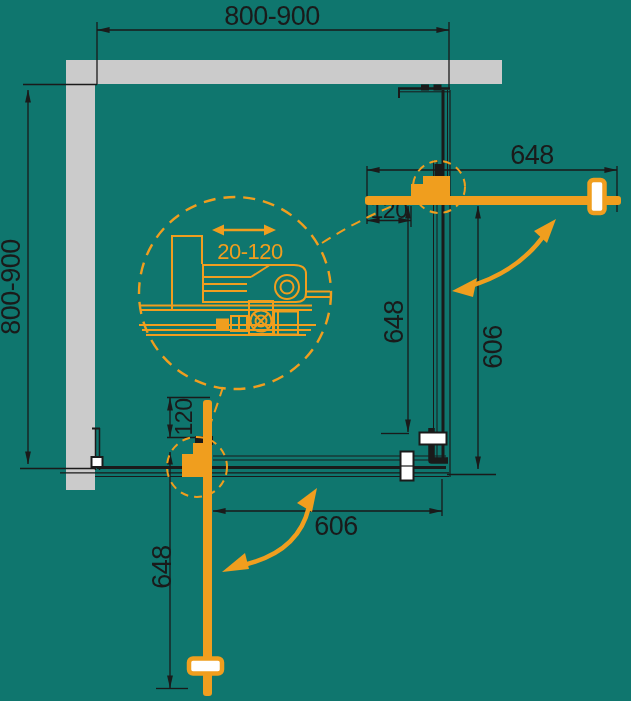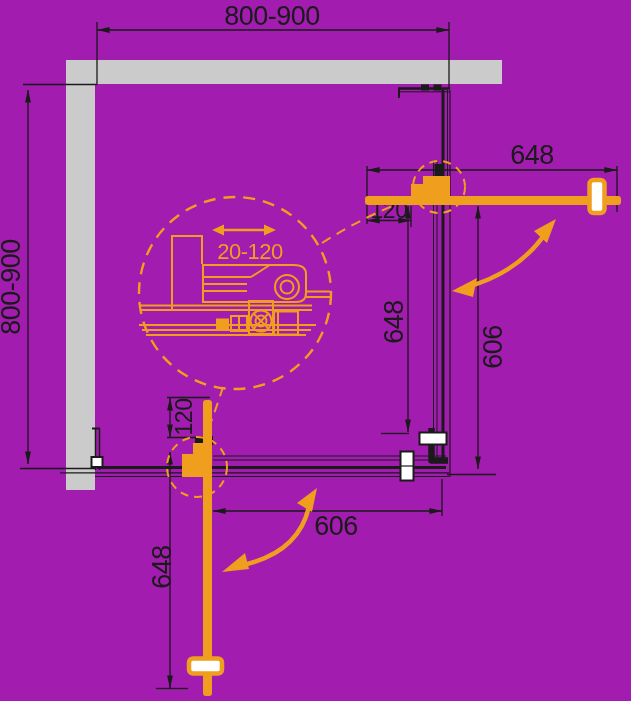--- a/index.html
+++ b/index.html
@@ -1,16 +1,16 @@
 <!DOCTYPE html>
 <html><head>
 <meta charset="utf-8">
 <style>
   html,body{margin:0;padding:0;background:#fff;}
-  .stage{position:relative;width:631px;height:701px;background:#a21caf;overflow:hidden;text-align:center;}
+  .stage{position:relative;width:631px;height:701px;background:#0f766e;overflow:hidden;text-align:center;}
   svg{display:block;}
   text{font-family:"Liberation Sans","DejaVu Sans",sans-serif;fill:#1a1a1a;}
   .dimtxt{font-size:27px;letter-spacing:-0.5px;}
   .dimtxt-sm{font-size:23px;letter-spacing:-0.5px;}
   .ortxt{font-size:22px;fill:#F09E1E;letter-spacing:-0.5px;}
   .dl{stroke:#1a1a1a;stroke-width:1.3;fill:none;}
   .mech{stroke:#F09E1E;stroke-width:2;fill:none;}
 </style>
 </head>
 <body>

